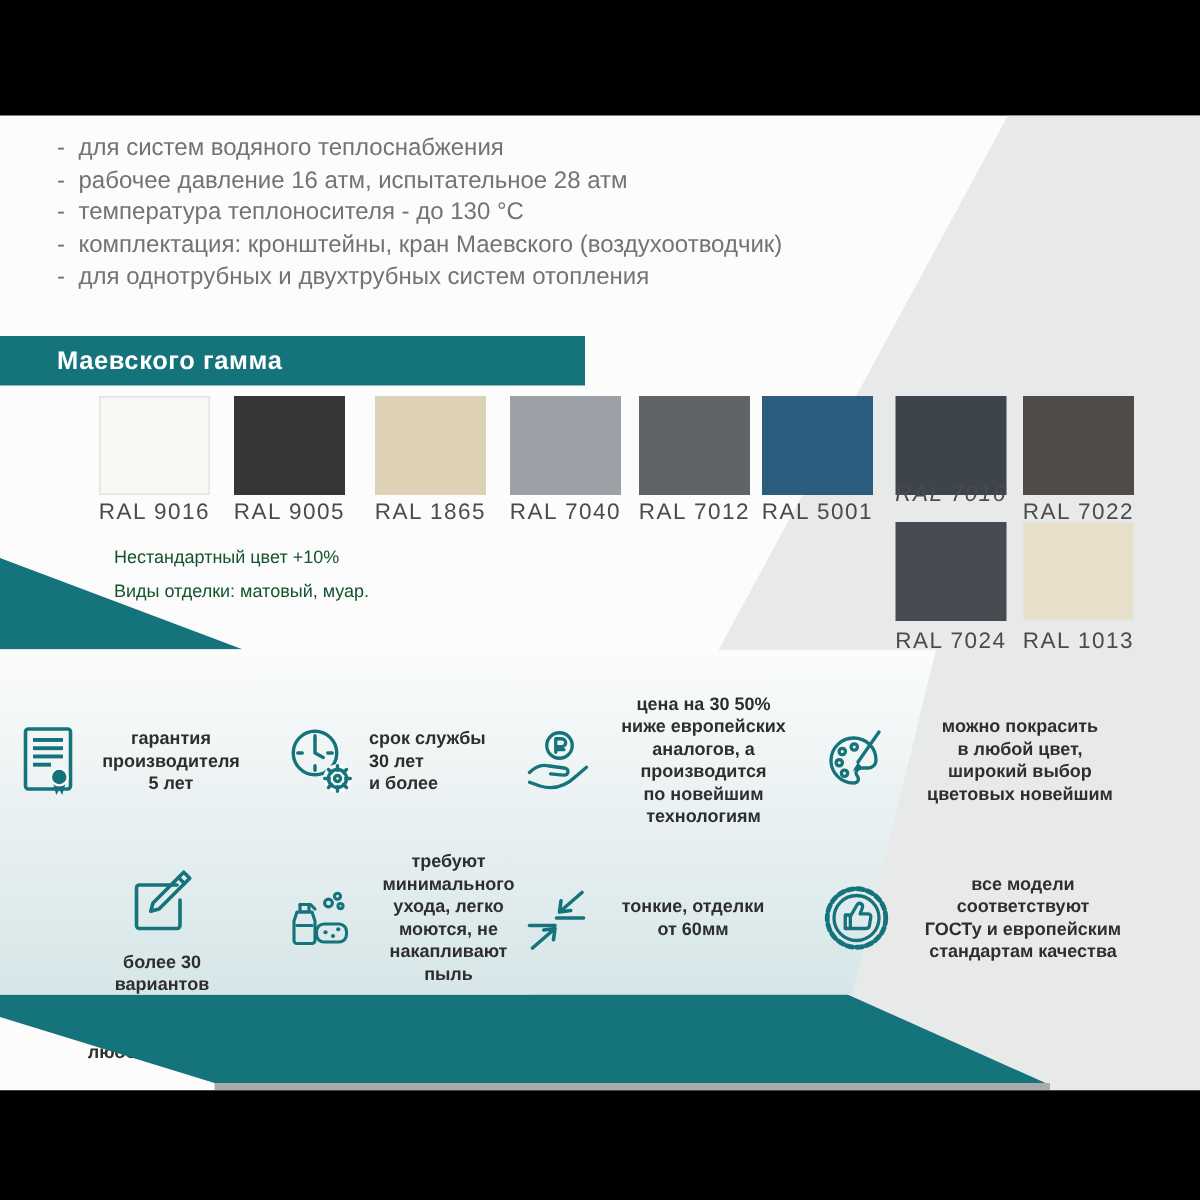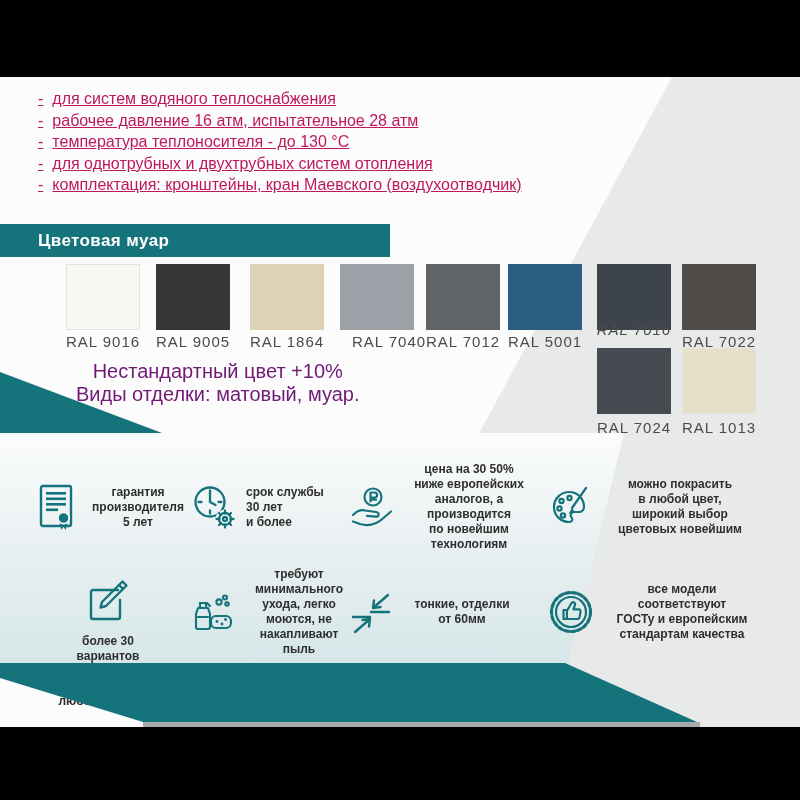--- a/index.html
+++ b/index.html
@@ -17,32 +17,32 @@
   .features-panel{left:0;top:356px;width:800px;height:230px;
              background:linear-gradient(180deg,#fbfcfc 0%,#e7eff0 55%,#d6e6e8 100%);
              clip-path:polygon(0 0,624px 0,568px 230px,0 230px);}
   .teal-triangle{left:0;top:295px;width:162px;height:61px;
              clip-path:polygon(0 0,100% 100%,0 100%);}
   .teal-band{left:0;top:0;width:800px;height:650px;
              clip-path:polygon(0 586px,565px 586px,697px 645px,143px 645px,0 601px);}
   .band-shadow{left:143px;top:645px;width:557px;height:5px;background:#a9abab;}
   
   .specs{left:38px;top:11px;width:640px;}
-  .spec-item{font-size:16px;line-height:21.5px;color:#be185d;white-space:nowrap;text-decoration:underline;}
+  .spec-item{font-size:16px;line-height:21.5px;color:#737373;white-space:nowrap;}
   .spec-item::before{content:"-";margin-right:9px;}
   
   .palette-bar{left:0;top:147px;width:390px;height:33px;}
   .palette-title{left:38px;top:147px;height:33px;line-height:33px;
              font-size:17px;font-weight:bold;color:#fff;letter-spacing:.4px;}
   
   .swatch{width:74px;height:66px;}
   .swatch.bordered{box-shadow:inset 0 0 0 1px #e3e4e0;}
   .ral-label{width:90px;text-align:center;font-size:15px;color:#4b4b4b;letter-spacing:1px;white-space:nowrap;}
   
-  .notes{left:76px;top:283px;font-size:20px;line-height:23px;color:#701a75;text-align:center;}
+  .notes{left:76px;top:283px;font-size:12px;line-height:23px;color:#14532d;}
   
   .feat{display:flex;align-items:center;gap:10px;}
   .ficon{flex:0 0 auto;color:var(--accent,#15737b);display:block;}
   .ftext{font-size:12px;font-weight:bold;line-height:1.25;color:#2e2e2e;
          white-space:pre-line;text-align:center;flex:1;}
   .ftext.ta-l{text-align:left;flex:0 0 auto;}
   svg{display:block;}
 </style>
 </head>
 <body>
@@ -52,55 +52,55 @@
 <div class="abs content">
 
   <div class="abs side-gray" style="background-color: rgb(232, 234, 234);"></div>
   <div class="abs features-panel"></div>
   <div class="abs teal-triangle" style="background-color: rgb(21, 115, 123);"></div>
 
   <div class="abs specs">
     <div class="spec-item">для систем водяного теплоснабжения</div>
     <div class="spec-item">рабочее давление 16 атм, испытательное 28 атм</div>
     <div class="spec-item">температура теплоносителя - до 130 °С</div>
+    <div class="spec-item">комплектация: кронштейны, кран Маевского (воздухоотводчик)</div>
     <div class="spec-item">для однотрубных и двухтрубных систем отопления</div>
-    <div class="spec-item">комплектация: кронштейны, кран Маевского (воздухоотводчик)</div>
   </div>
 
   <div class="abs palette-bar" style="background-color: rgb(21, 115, 123);"></div>
-  <div class="abs palette-title">Цветовая муар</div>
+  <div class="abs palette-title">Маевского гамма</div>
 
   <div class="abs swatch bordered" style="left: 66px; top: 187px; background-color: rgb(247, 248, 244);"></div>
   <div class="abs swatch" style="left: 156px; top: 187px; background-color: rgb(52, 54, 56);"></div>
   <div class="abs swatch" style="left: 250px; top: 187px; background-color: rgb(221, 210, 182);"></div>
   <div class="abs swatch" style="left: 340px; top: 187px; background-color: rgb(155, 161, 166);"></div>
   <div class="abs swatch" style="left: 426px; top: 187px; background-color: rgb(94, 100, 104);"></div>
   <div class="abs swatch" style="left: 508px; top: 187px; background-color: rgb(43, 93, 126);"></div>
   <div class="abs swatch" style="left: 597px; top: 187px; background-color: rgb(61, 68, 75);"></div>
   <div class="abs swatch" style="left: 682px; top: 187px; background-color: rgb(78, 75, 73);"></div>
   <div class="abs ral-label" style="left:58px;top:256px;">RAL 9016</div>
   <div class="abs ral-label" style="left:148px;top:256px;">RAL 9005</div>
-  <div class="abs ral-label" style="left:242px;top:256px;">RAL 1864</div>
-  <div class="abs ral-label" style="left:344px;top:256px;">RAL 7040</div>
+  <div class="abs ral-label" style="left:242px;top:256px;">RAL 1865</div>
+  <div class="abs ral-label" style="left:332px;top:256px;">RAL 7040</div>
   <div class="abs ral-label" style="left:418px;top:256px;">RAL 7012</div>
   <div class="abs ral-label" style="left:500px;top:256px;text-align:center;">RAL 5001</div>
   <div class="abs ral-label" style="left:589px;top:244px;font-style:italic;">RAL 7016</div>
   <div class="abs ral-label" style="left:674px;top:256px;">RAL 7022</div>
 
   <div class="abs swatch" style="left: 597px; top: 271px; background-color: rgb(71, 75, 81);"></div>
   <div class="abs swatch bordered" style="left: 682px; top: 271px; background-color: rgb(232, 223, 202);"></div>
   <div class="abs ral-label" style="left:589px;top:342px;">RAL 7024</div>
   <div class="abs ral-label" style="left:674px;top:342px;">RAL 1013</div>
 
   <div class="abs notes">
     <div>Нестандартный цвет +10%</div>
     <div>Виды отделки: матовый, муар.</div>
   </div>
 
-  <div class="abs feat" style="left:36px;top:374px;width:152px;height:112px;">
+  <div class="abs feat" style="left:12px;top:374px;width:152px;height:112px;">
     <span class="ficon">
       <svg width="42" height="48" viewBox="0 0 42 48" fill="none" stroke="currentColor" stroke-width="2.4" stroke-linecap="round" stroke-linejoin="round">
         <rect x="5" y="3" width="30" height="40" rx="2"></rect>
         <rect x="10" y="9" width="20" height="2.6" fill="currentColor" stroke="none"></rect>
         <rect x="10" y="14.5" width="20" height="2.6" fill="currentColor" stroke="none"></rect>
         <rect x="10" y="20" width="20" height="2.6" fill="currentColor" stroke="none"></rect>
         <rect x="10" y="25.5" width="12" height="2.6" fill="currentColor" stroke="none"></rect>
         <polygon points="23,38 25.5,47 27.5,43.5 29.5,47 32,38" fill="currentColor" stroke="none"></polygon>
         <circle cx="27.5" cy="35" r="5.6" fill="currentColor" stroke="#fcfcfd" stroke-width="1.6"></circle>
       </svg>

